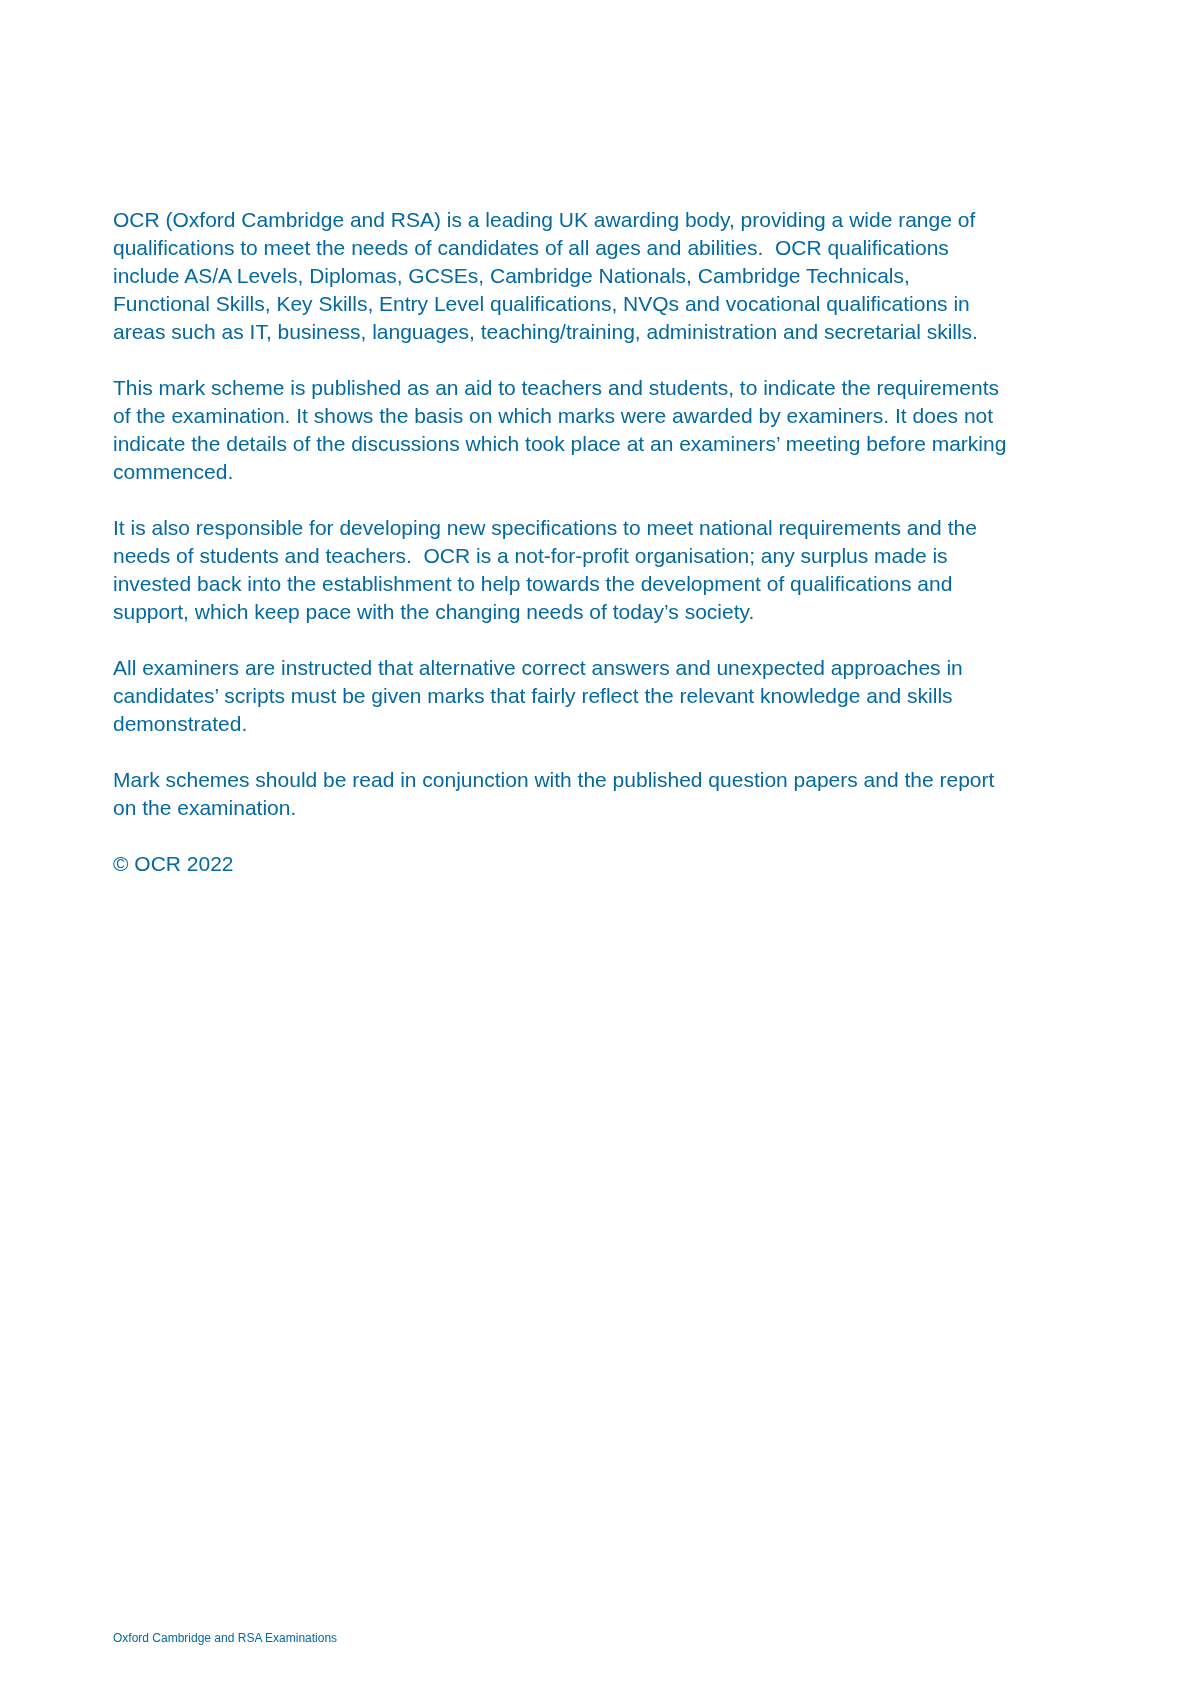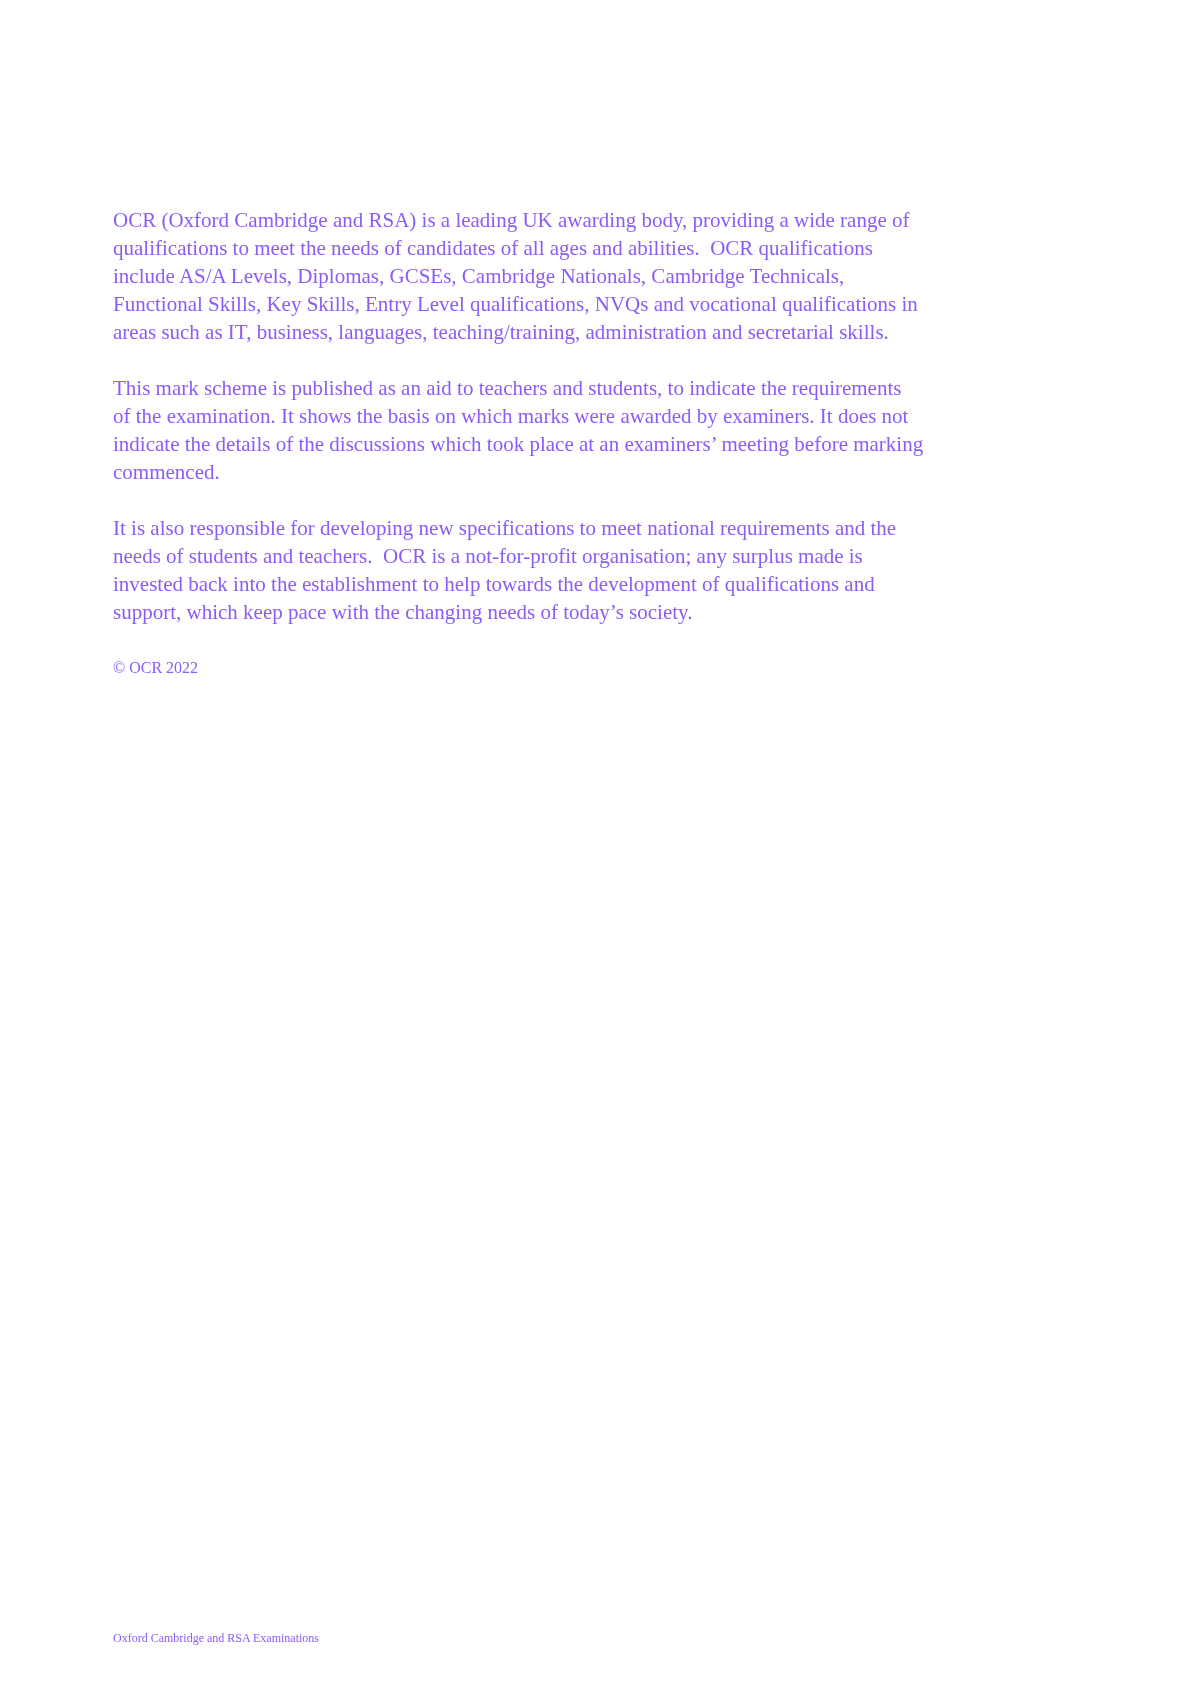--- a/index.html
+++ b/index.html
@@ -6,39 +6,39 @@
     margin: 0;
     padding: 0;
     background: #ffffff;
   }
   .page {
     position: relative;
     width: 1190px;
     height: 1684px;
     background: #ffffff;
     overflow: hidden;
-    font-family: Liberation Serif, serif;
-    color: #8b5cf6;
+    font-family: Liberation Sans, sans-serif;
+    color: #0369a1;
   }
   .content {
     position: absolute;
     left: 113px;
     top: 206px;
     width: 960px;
   }
   .para {
     margin: 0 0 28px 0;
     font-size: 21px;
     line-height: 28px;
     white-space: pre-wrap;
     letter-spacing: 0px;
   }
   .copyright {
     margin: 26px 0 0 0;
-    font-size: 16px;
+    font-size: 21px;
     line-height: 28px;
     white-space: pre-wrap;
   }
   .footer {
     position: absolute;
     left: 113px;
     top: 1628px;
     font-size: 12px;
     line-height: 20px;
     white-space: pre;
@@ -55,16 +55,21 @@
 Functional Skills, Key Skills, Entry Level qualifications, NVQs and vocational qualifications in
 areas such as IT, business, languages, teaching/training, administration and secretarial skills.</p>
     <p class="para">This mark scheme is published as an aid to teachers and students, to indicate the requirements
 of the examination. It shows the basis on which marks were awarded by examiners. It does not
 indicate the details of the discussions which took place at an examiners’ meeting before marking
 commenced.</p>
     <p class="para">It is also responsible for developing new specifications to meet national requirements and the
 needs of students and teachers.  OCR is a not-for-profit organisation; any surplus made is
 invested back into the establishment to help towards the development of qualifications and
 support, which keep pace with the changing needs of today’s society.</p>
+    <p class="para">All examiners are instructed that alternative correct answers and unexpected approaches in
+candidates’ scripts must be given marks that fairly reflect the relevant knowledge and skills
+demonstrated.</p>
+    <p class="para">Mark schemes should be read in conjunction with the published question papers and the report
+on the examination.</p>
     <p class="copyright">© OCR 2022</p>
   </div>
   <div class="footer">Oxford Cambridge and RSA Examinations</div>
 </div>
 
 </body></html>

